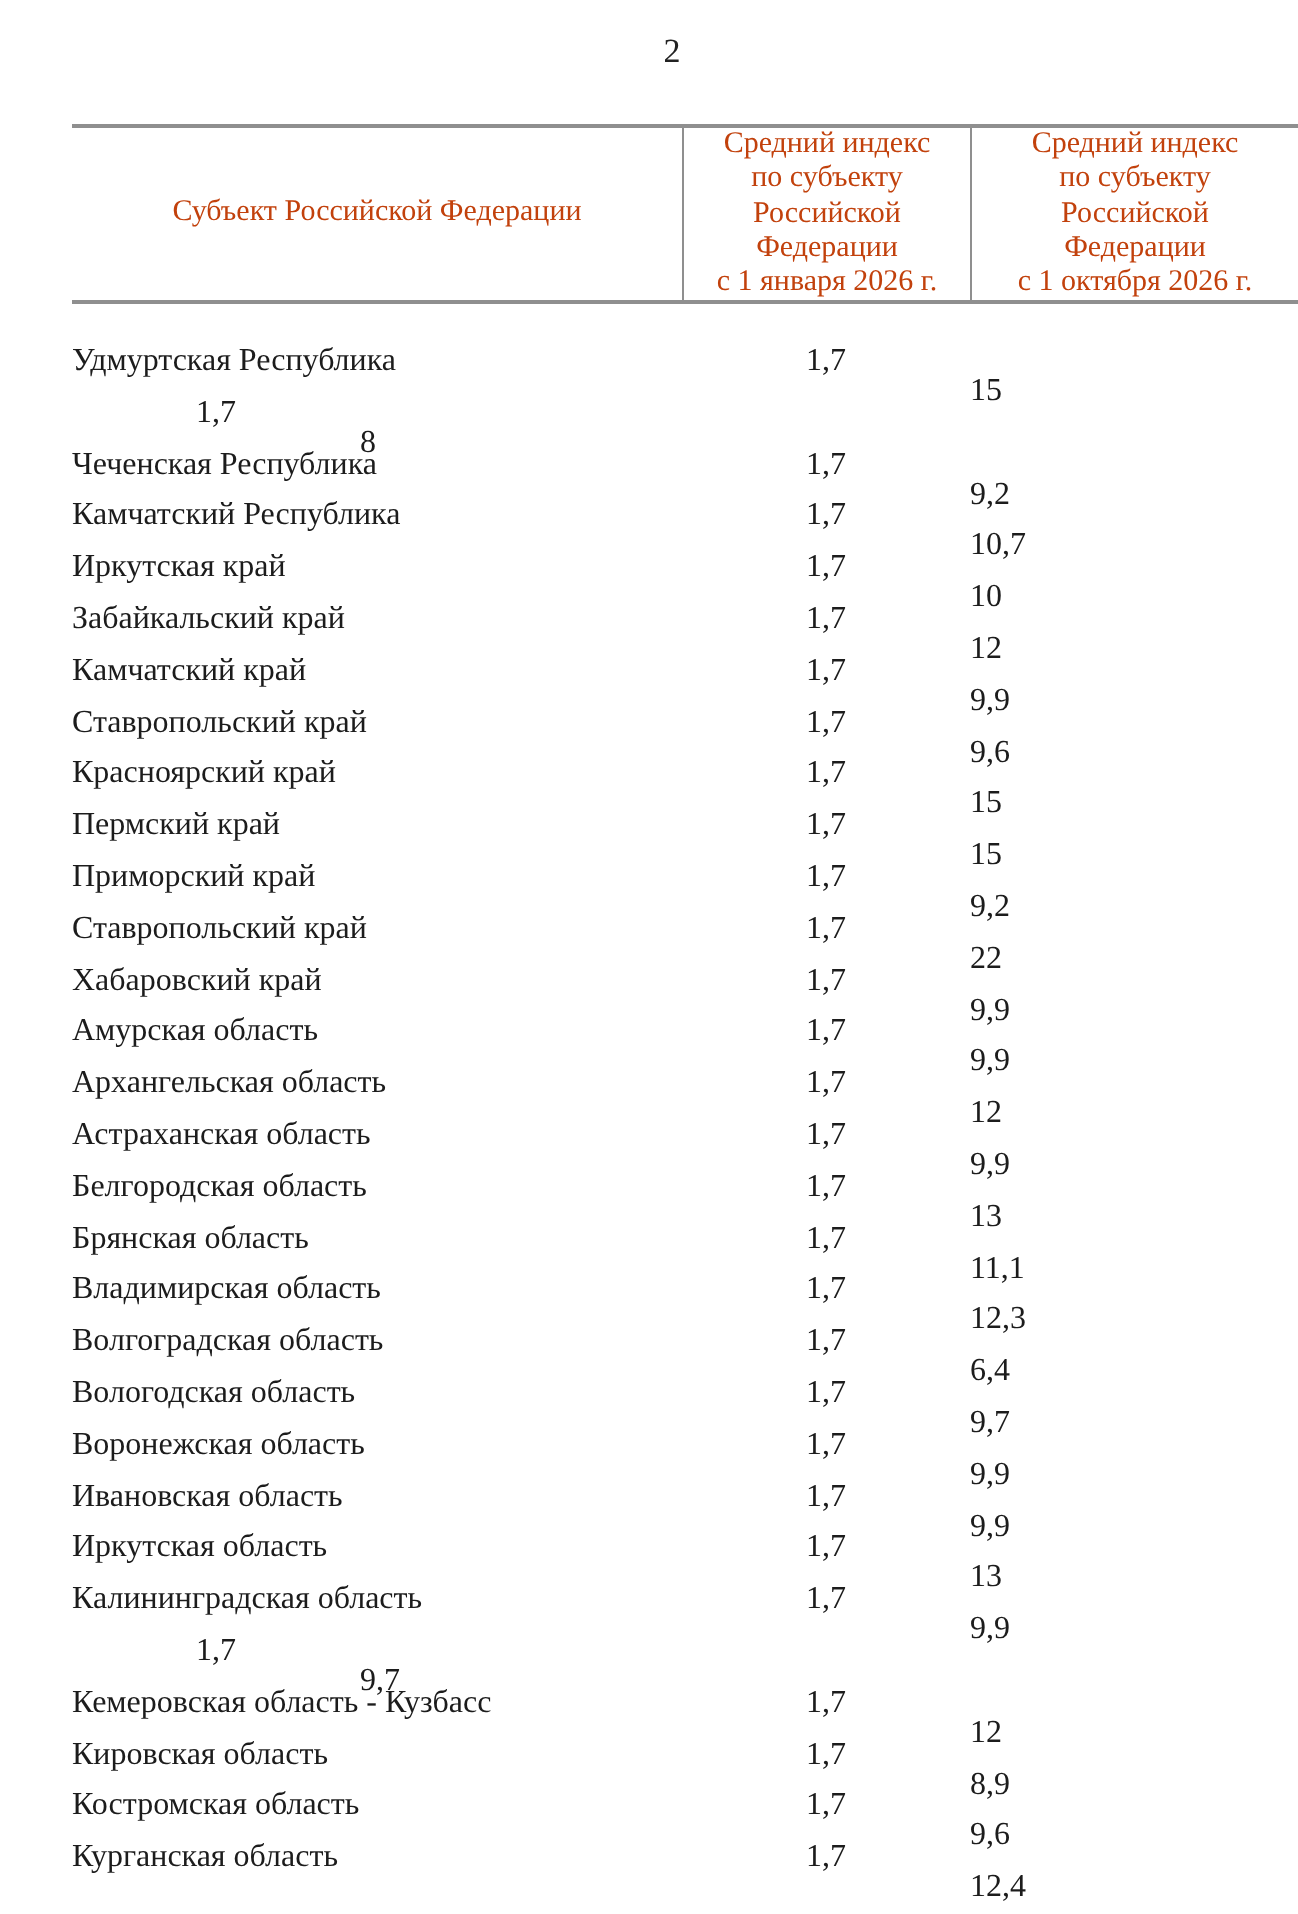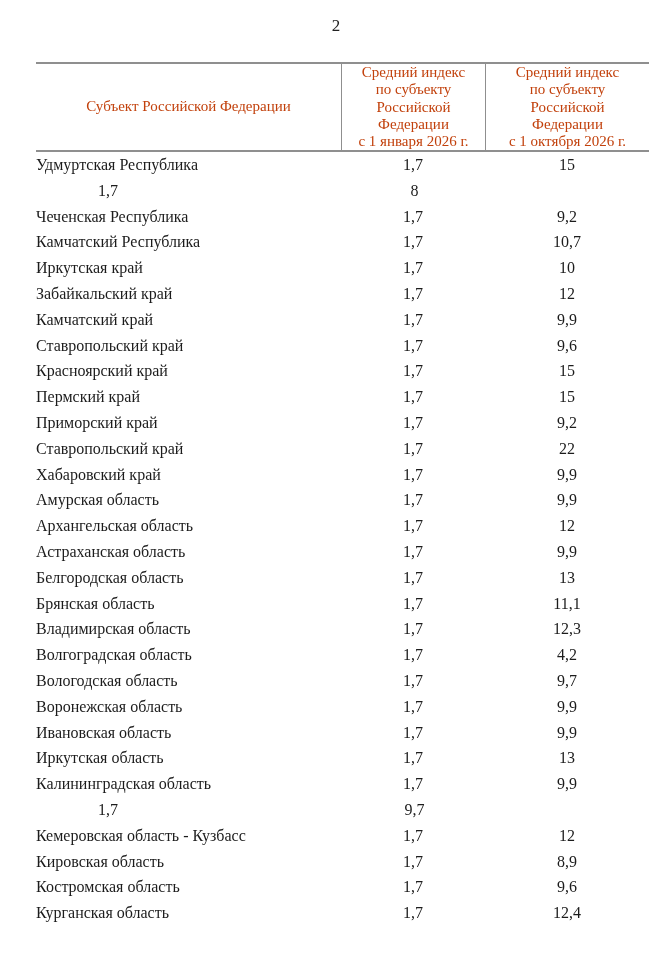--- a/index.html
+++ b/index.html
@@ -56,21 +56,21 @@
     justify-content: center;
   }
   .h-jan, .h-oct {
     border-left: 1.5px solid #8f8f8f;
     white-space: pre-line;
     padding-top: 0px;
   }
   .h-jan { width: 144px; }
   .h-oct { flex: 1; }
   .tbody {
-    padding-top: 0;
+    padding-top: 16px;
   }
   .trow {
     display: flex;
     height: 25.8px;
     line-height: 25.8px;
     font-size: 16px;
   }
   .cell { box-sizing: border-box; }
   .c-region {
     width: 305px;
@@ -78,21 +78,22 @@
     padding-left: 0px;
     white-space: nowrap;
     overflow: hidden;
   }
   .c-jan {
     width: 144px;
     text-align: center;
   }
   .c-oct {
     flex: 1;
-    text-align: center;
+    text-align: left;
+    margin-top: 15px;
   }
 </style>
 </head>
 <body>
 
 <div class="page">
 
   <div class="page-number">2</div>
 
   <div class="doc-table">
@@ -221,21 +222,21 @@
 
   <div class="trow">
     <div class="cell c-region">Владимирская область</div>
     <div class="cell c-jan">1,7</div>
     <div class="cell c-oct">12,3</div>
   </div>
 
   <div class="trow">
     <div class="cell c-region">Волгоградская область</div>
     <div class="cell c-jan">1,7</div>
-    <div class="cell c-oct">4,2</div>
+    <div class="cell c-oct">6,4</div>
   </div>
 
   <div class="trow">
     <div class="cell c-region">Вологодская область</div>
     <div class="cell c-jan">1,7</div>
     <div class="cell c-oct">9,7</div>
   </div>
 
   <div class="trow">
     <div class="cell c-region">Воронежская область</div>

